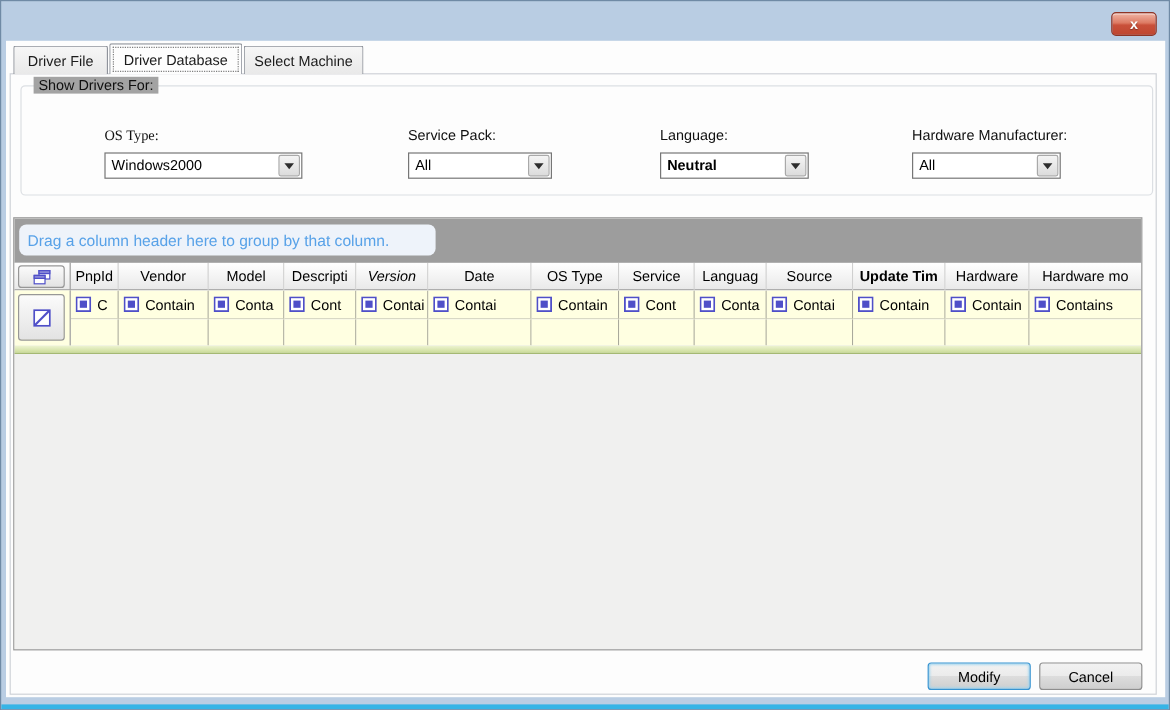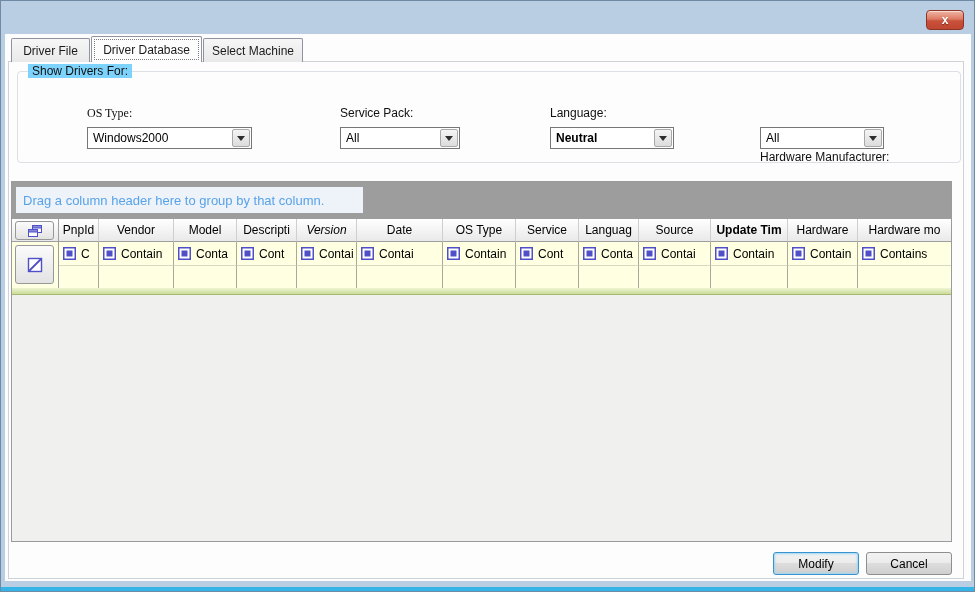--- a/index.html
+++ b/index.html
@@ -21,32 +21,32 @@
   
   .tab{position:absolute;display:flex;align-items:center;justify-content:center;
     font-size:12px;color:#1b1b1b;border:1px solid #8f939b;border-bottom:none;
     background:linear-gradient(#f6f6f6,#e9e9e9);border-radius:2px 2px 0 0;}
   .tab.active{background:#fdfdfd;z-index:5;}
   .tab .focus-inner{display:flex;align-items:center;justify-content:center;width:100%;height:100%;}
   .tab.active .focus-inner{border:1px dotted #7f7f7f;margin:2px;height:calc(100% - 4px);width:calc(100% - 4px);}
   .tabpage{position:absolute;left:7px;top:60px;width:956px;height:518px;background:#fdfdfd;border:1px solid #cfd2d8;}
   
   .groupbox{position:absolute;left:16px;top:70px;width:944px;height:92px;border:1px solid #dcdfe3;border-radius:4px;}
-  .groupbox-legend{position:absolute;left:10px;top:-8px;background:#7dd3fc;padding:0 4px;font-size:12px;color:#101010;}
+  .groupbox-legend{position:absolute;left:10px;top:-8px;background:#a3a3a3;padding:0 4px;font-size:12px;color:#101010;}
   .field-label{position:absolute;top:34px;font-size:12px;color:#101010;white-space:nowrap;}
   .combo{position:absolute;top:55px;height:22px;background:#fff;border:1px solid #767676;display:flex;align-items:center;gap:8px;}
   .combo-value{flex:1;font-size:12px;color:#000;padding-left:5px;white-space:nowrap;overflow:hidden;}
   .combo-btn{width:18px;height:18px;margin-right:1px;border:1px solid #a9a9a9;border-radius:2px;
     background:linear-gradient(#f4f4f4,#dcdcdc);display:flex;align-items:center;justify-content:center;}
   .arrow-down{width:0;height:0;border-left:4px solid transparent;border-right:4px solid transparent;border-top:5px solid #2d2d2d;}
   
   .grid{position:absolute;left:10px;top:180px;width:941px;height:361px;border:1px solid #9a9a9a;background:#f0f0ef;overflow:hidden;}
   .group-band{position:absolute;left:0;right:0;top:0;height:37px;background:#9d9d9d;}
   .hint-box{position:absolute;left:4px;top:5px;width:347px;height:26px;background:#eef3fa;
-    font-size:13px;color:#58a2e8;display:flex;align-items:center;padding-left:7px;white-space:nowrap;}
+    font-size:13px;color:#58a2e8;display:flex;align-items:center;padding-left:7px;white-space:nowrap;border-radius:6px;}
   .grid-row{position:absolute;left:0;right:0;display:flex;overflow:hidden;padding-left:47px;}
   .hdr-row{top:37px;height:23px;}
   .op-row{top:60px;height:24px;}
   .in-row{top:84px;height:22px;}
   .ghead{flex:0 0 auto;display:flex;align-items:center;justify-content:center;
     background:linear-gradient(#ffffff,#f3f3f3 55%,#e9e9e9);border-right:1px solid #cfcfcf;
     border-bottom:1px solid #9e9e9e;font-size:12px;color:#000;overflow:hidden;white-space:nowrap;}
   .gop{flex:0 0 auto;display:flex;align-items:center;background:#ffffe1;
     border-right:1px solid #a9a99b;border-bottom:1px solid #d8d8c4;
     padding-left:4px;font-size:12px;color:#000;overflow:hidden;white-space:nowrap;gap:5px;}
@@ -109,21 +109,21 @@
     </div>
 
     <span class="field-label" style="left:532px;">Language:</span>
     <div class="combo" style="left:532px;width:124px;font-weight:bold;">
       <span class="combo-value">Neutral</span>
       <span class="combo-btn">
           <span class="arrow-down"></span>
         </span>
     </div>
 
-    <span class="field-label" style="left:742px;margin-top:44px;">Hardware Manufacturer:</span>
+    <span class="field-label" style="left:742px;">Hardware Manufacturer:</span>
     <div class="combo" style="left:742px;width:124px;">
       <span class="combo-value">All</span>
       <span class="combo-btn">
           <span class="arrow-down"></span>
         </span>
     </div>
   </div>
 
   <div class="grid">
     <div class="group-band">

